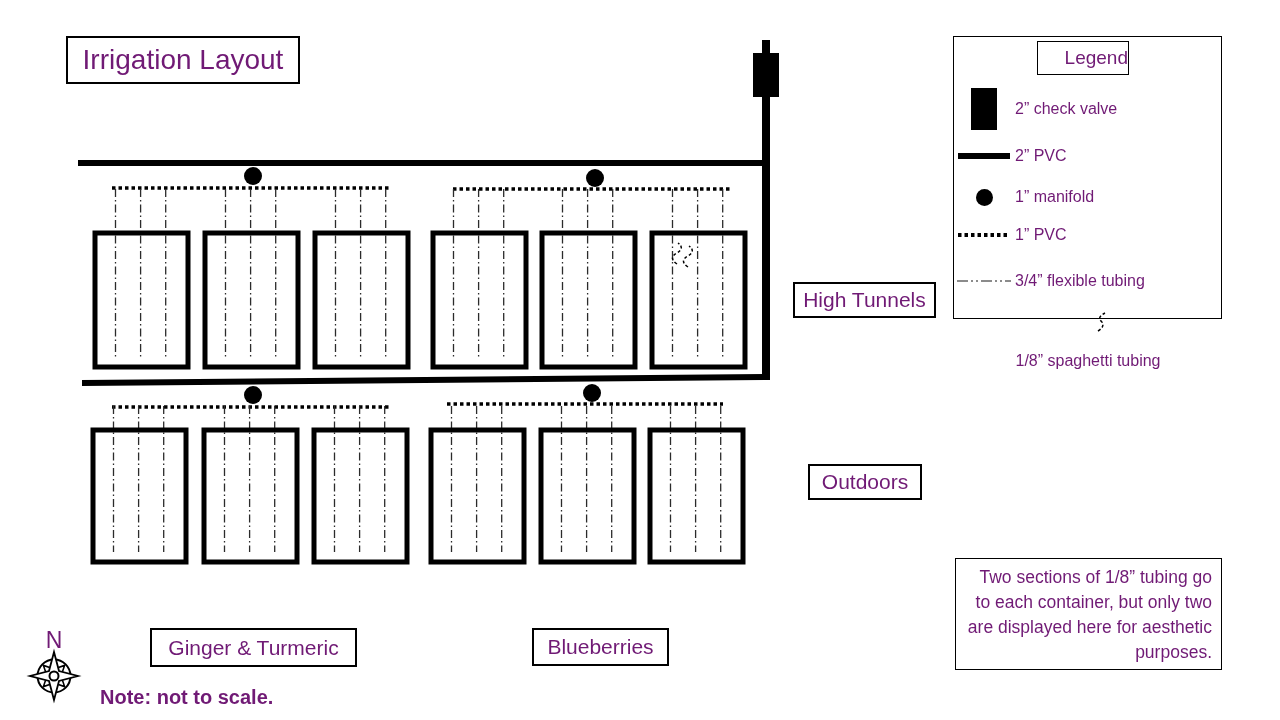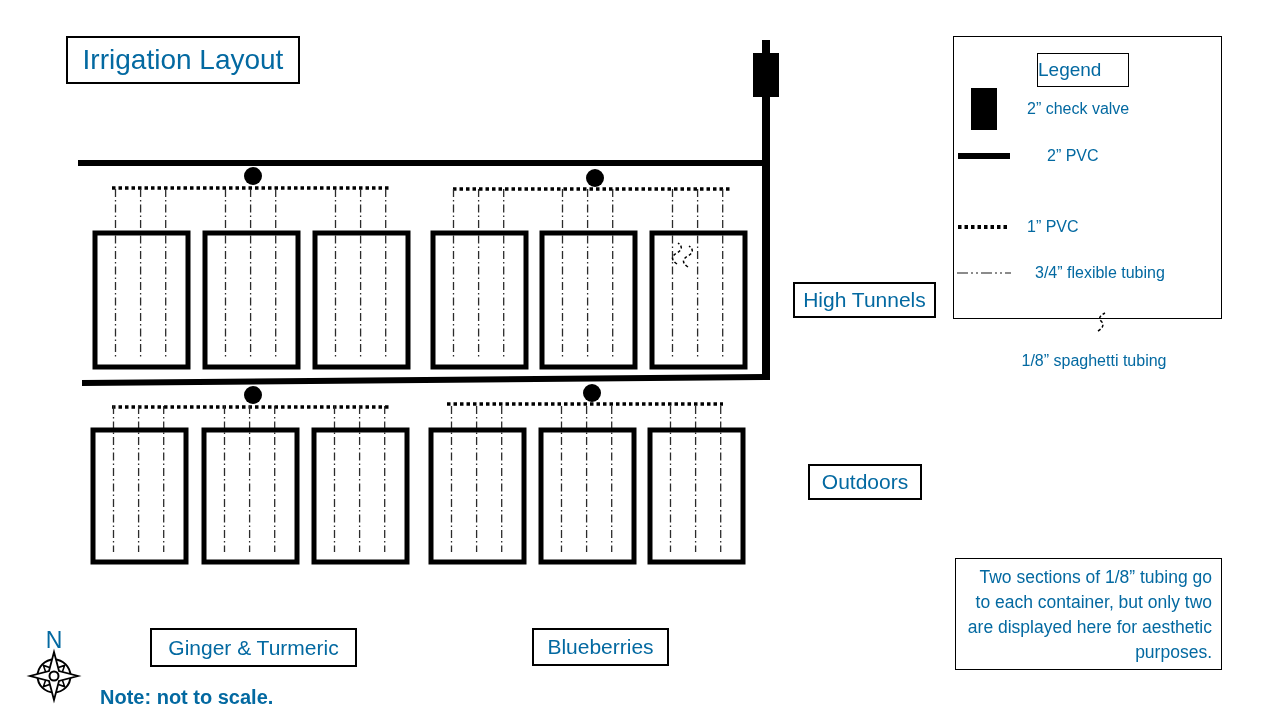--- a/index.html
+++ b/index.html
@@ -2,21 +2,21 @@
 <html><head>
 <meta charset="utf-8">
 <style>
   html, body { margin: 0; padding: 0; background: #ffffff; }
   .canvas {
     position: relative;
     width: 1280px;
     height: 720px;
     background: #ffffff;
     font-family: "Liberation Sans", sans-serif;
-    color: #0369a1;
+    color: #701a75;
     overflow: hidden;
   }
   svg.diagram {
     position: absolute;
     left: 0; top: 0;
     width: 1280px; height: 720px;
   }
   .label-box {
     position: absolute;
     border: 2px solid #000;
@@ -49,39 +49,38 @@
     box-sizing: border-box;
   }
   .legend-title {
     position: absolute;
     left: 83px; top: 4px;
     width: 92px; height: 34px;
     border: 1.5px solid #000;
     background: #fff;
     display: flex;
     align-items: center;
-    justify-content: flex-start;
+    justify-content: flex-end;
     box-sizing: border-box;
     font-size: 19px;
-    margin-top: 12px;
   }
   .legend-row {
     position: absolute;
     left: 0; right: 0;
     display: flex;
     align-items: center;
   }
   .legend-icon-zone {
     width: 60px;
     display: flex;
     align-items: center;
     justify-content: center;
     flex: 0 0 60px;
   }
-  .legend-label { font-size: 16px; margin-left: 13px; }
+  .legend-label { font-size: 16px; margin-left: 1px; }
   .icon-check-valve { width: 26px; height: 42px; background: #000; }
   .icon-pvc2 { width: 52px; height: 6px; background: #000; }
   .icon-manifold { width: 17px; height: 17px; background: #000; border-radius: 50%; }
   .note-box {
     position: absolute;
     left: 955px; top: 558px;
     width: 267px; height: 112px;
     border: 1.5px solid #000;
     background: #fff;
     box-sizing: border-box;
@@ -215,35 +214,41 @@
   <div class="legend">
     <div class="legend-title">
       <span>Legend</span>
     </div>
     <div class="legend-row" style="top:50px; height:44px;">
       <span class="legend-icon-zone">
           <span class="icon-check-valve"></span>
         </span>
       <span class="legend-label">2” check valve</span>
     </div>
-    <div class="legend-row" style="top:104px; height:30px;gap:20px;">
+    <div class="legend-row" style="top:104px; height:30px;">
       <span class="legend-icon-zone">
           <span class="icon-pvc2"></span>
         </span>
       <span class="legend-label">2” PVC</span>
     </div>
-    <div class="legend-row" style="top:176px; height:27px;">
+    <div class="legend-row" style="top:146px; height:28px;">
+      <span class="legend-icon-zone">
+          <span class="icon-manifold"></span>
+        </span>
+      <span class="legend-label">1” manifold</span>
+    </div>
+    <div class="legend-row" style="top:184px; height:27px;">
       <span class="legend-icon-zone">
         <svg width="54" height="6">
           <line x1="1" y1="3" x2="53" y2="3" stroke="#000" stroke-width="4" stroke-dasharray="3.5 3"></line>
         </svg>
       </span>
       <span class="legend-label">1” PVC</span>
     </div>
-    <div class="legend-row" style="top:222px; height:27px;gap:8px;">
+    <div class="legend-row" style="top:230px; height:27px;">
       <span class="legend-icon-zone">
         <svg width="56" height="6">
           <line x1="1" y1="3" x2="55" y2="3" stroke="#666" stroke-width="1.6" stroke-dasharray="11 3 2 3 2 3"></line>
         </svg>
       </span>
       <span class="legend-label">3/4” flexible tubing</span>
     </div>
     <div class="legend-row" style="top:255px; height:27px;flex-direction:column;">
       <span class="legend-icon-zone" style="justify-content:flex-end; padding-right:8px; box-sizing:border-box;">
         <svg width="16" height="22">

